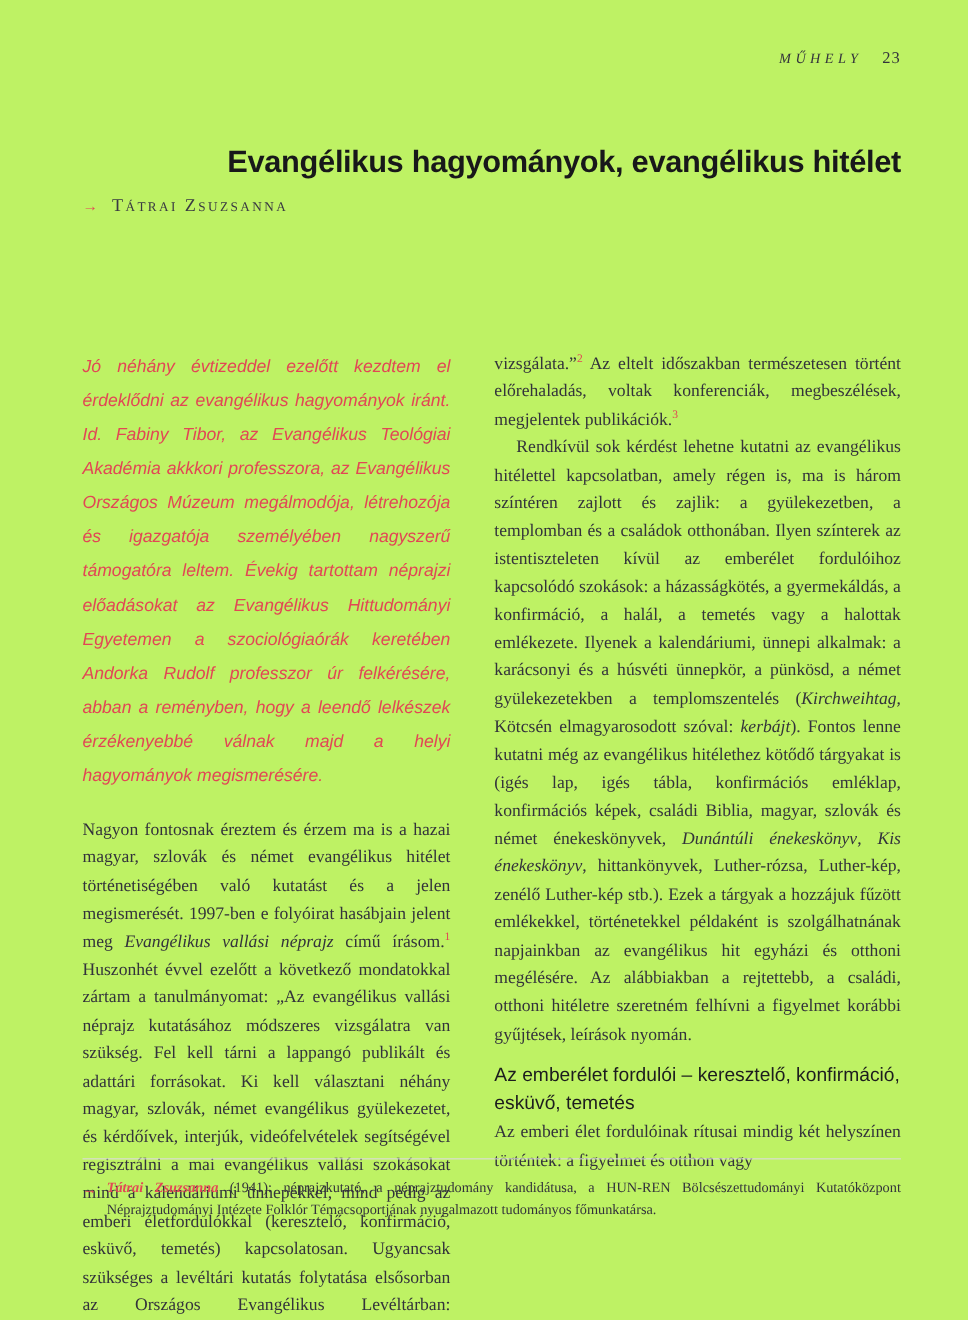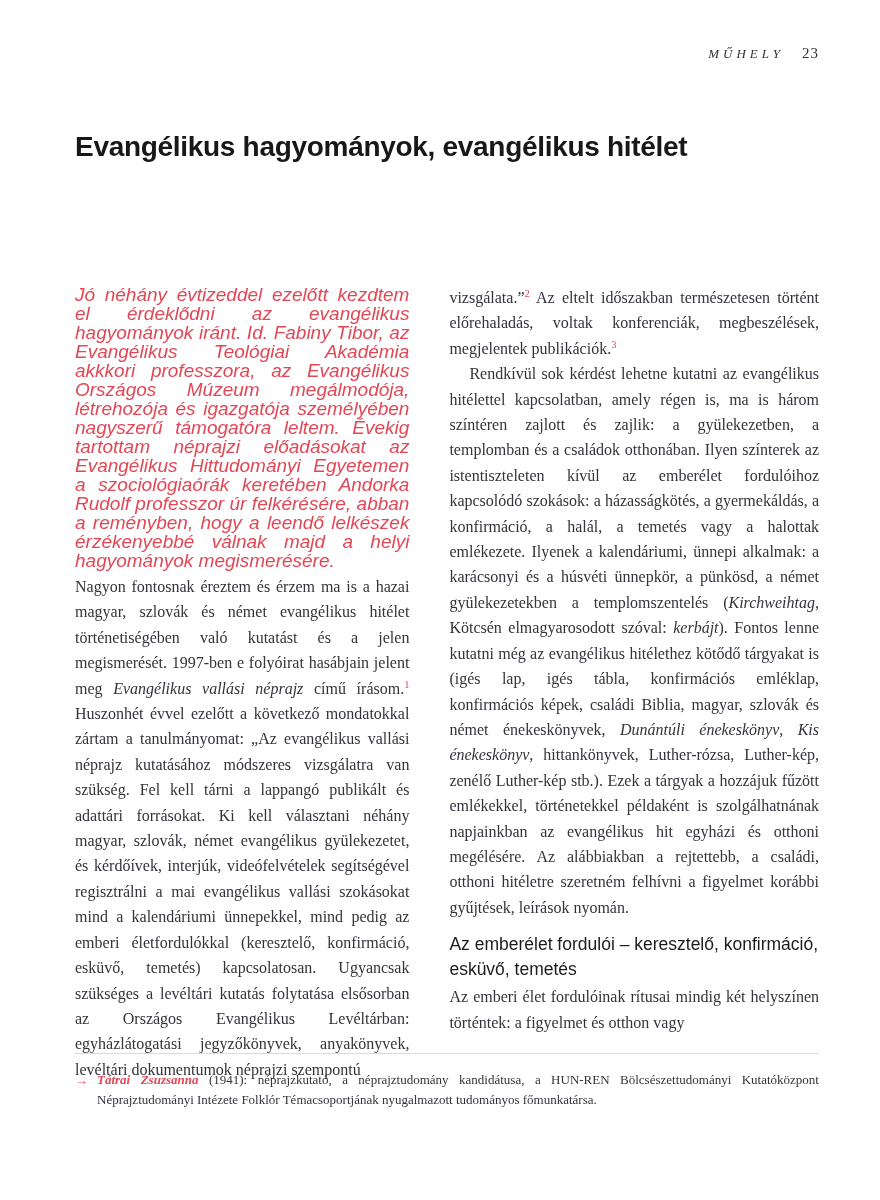--- a/index.html
+++ b/index.html
@@ -1,20 +1,20 @@
 <!DOCTYPE html>
 <html lang="hu"><head>
 <meta charset="utf-8">
 <style>
   html,body { margin:0; padding:0; background:#e9e9e9; }
   .page {
     position:relative;
     width:880px; height:1200px;
     margin:0 auto;
-    background:#ffffff;
+    background:#bef264;
     overflow:hidden;
     font-family:"Liberation Serif", serif;
     color:#33333b;
   }
   
   .running-head {
     position:absolute; top:44px; right:61px;
     white-space:nowrap;
     color:#33333b;
   }
@@ -34,20 +34,21 @@
     width:744px;
   }
   .article-title {
     margin:130px 0 0 0;
     font-family:"Liberation Sans", sans-serif;
     font-weight:700;
     font-size:28px;
     line-height:34px;
     letter-spacing:-0.3px;
     color:#18181a;
+    text-align:right;
   }
   .author-line {
     margin-top:13px;
     font-size:15px;
   }
   .author-arrow {
     color:#e24755;
     margin-right:9px;
     font-size:14px;
   }
@@ -69,23 +70,23 @@
     margin:0;
     text-align:justify;
     font-size:16px;
     line-height:25.4px;
     color:#33333b;
   }
   .lead-paragraph {
     font-family:"Liberation Sans", sans-serif;
     font-style:italic;
     color:#e24755;
-    font-size:19px;
-    line-height:19px;
-    margin-bottom:4px;
+    font-size:16px;
+    line-height:31px;
+    margin-bottom:21px;
     text-align:justify;
   }
   .indent { text-indent:20px; }
   .sup {
     color:#e24755;
     font-size:10.5px;
     vertical-align:super;
     line-height:0;
   }
   .it { font-style:italic; }
@@ -135,20 +136,24 @@
 
   <div class="running-head">
     <span class="rh-section">MŰHELY</span>
     <span class="rh-num">23</span>
   </div>
 
   <div class="content">
 
     <h1 class="article-title">Evangélikus hagyományok, evangélikus hitélet</h1>
 
+    <div class="author-line">
+      <span class="author-arrow">→</span>
+      <span class="author-name">Tátrai Zsuzsanna</span>
+    </div>
 
     <div class="columns">
 
       <div class="col-left">
         <p class="lead-paragraph">Jó néhány évtizeddel ezelőtt kezdtem el érdeklődni az evangélikus hagyományok iránt. Id. Fabiny Tibor, az Evangélikus Teológiai Akadémia akkkori professzora, az Evangélikus Országos Múzeum megálmodója, létrehozója és igazgatója személyében nagyszerű támogatóra leltem. Évekig tartottam néprajzi előadásokat az Evangélikus Hittudományi Egyetemen a szociológiaórák keretében Andorka Rudolf professzor úr felkérésére, abban a reményben, hogy a leendő lelkészek érzékenyebbé válnak majd a helyi hagyományok megismerésére.</p>
         <p><span>Nagyon fontosnak éreztem és érzem ma is a hazai magyar, szlovák és német evangélikus hitélet történetiségében való kutatást és a jelen megismerését. 1997-ben e folyóirat hasábjain jelent meg </span><span class="it">Evangélikus vallási néprajz</span><span> című írásom.</span><span class="sup">1</span><span> Huszonhét évvel ezelőtt a következő mondatokkal zártam a tanulmányomat: „Az evangélikus vallási néprajz kutatásához módszeres vizsgálatra van szükség. Fel kell tárni a lappangó publikált és adattári forrásokat. Ki kell választani néhány magyar, szlovák, német evangélikus gyülekezetet, és kérdőívek, interjúk, videófelvételek segítségével regisztrálni a mai evangélikus vallási szokásokat mind a kalendáriumi ünnepekkel, mind pedig az emberi életfordulókkal (keresztelő, konfirmáció, esküvő, temetés) kapcsolatosan. Ugyancsak szükséges a levéltári kutatás folytatása elsősorban az Országos Evangélikus Levéltárban: egyházlátogatási jegyzőkönyvek, anyakönyvek, levéltári dokumentumok néprajzi szempontú</span></p>
       </div>
 
       <div class="col-right">
         <p><span>vizsgálata.”</span><span class="sup">2</span><span> Az eltelt időszakban természetesen történt előrehaladás, voltak konferenciák, megbeszélések, megjelentek publikációk.</span><span class="sup">3</span></p>

